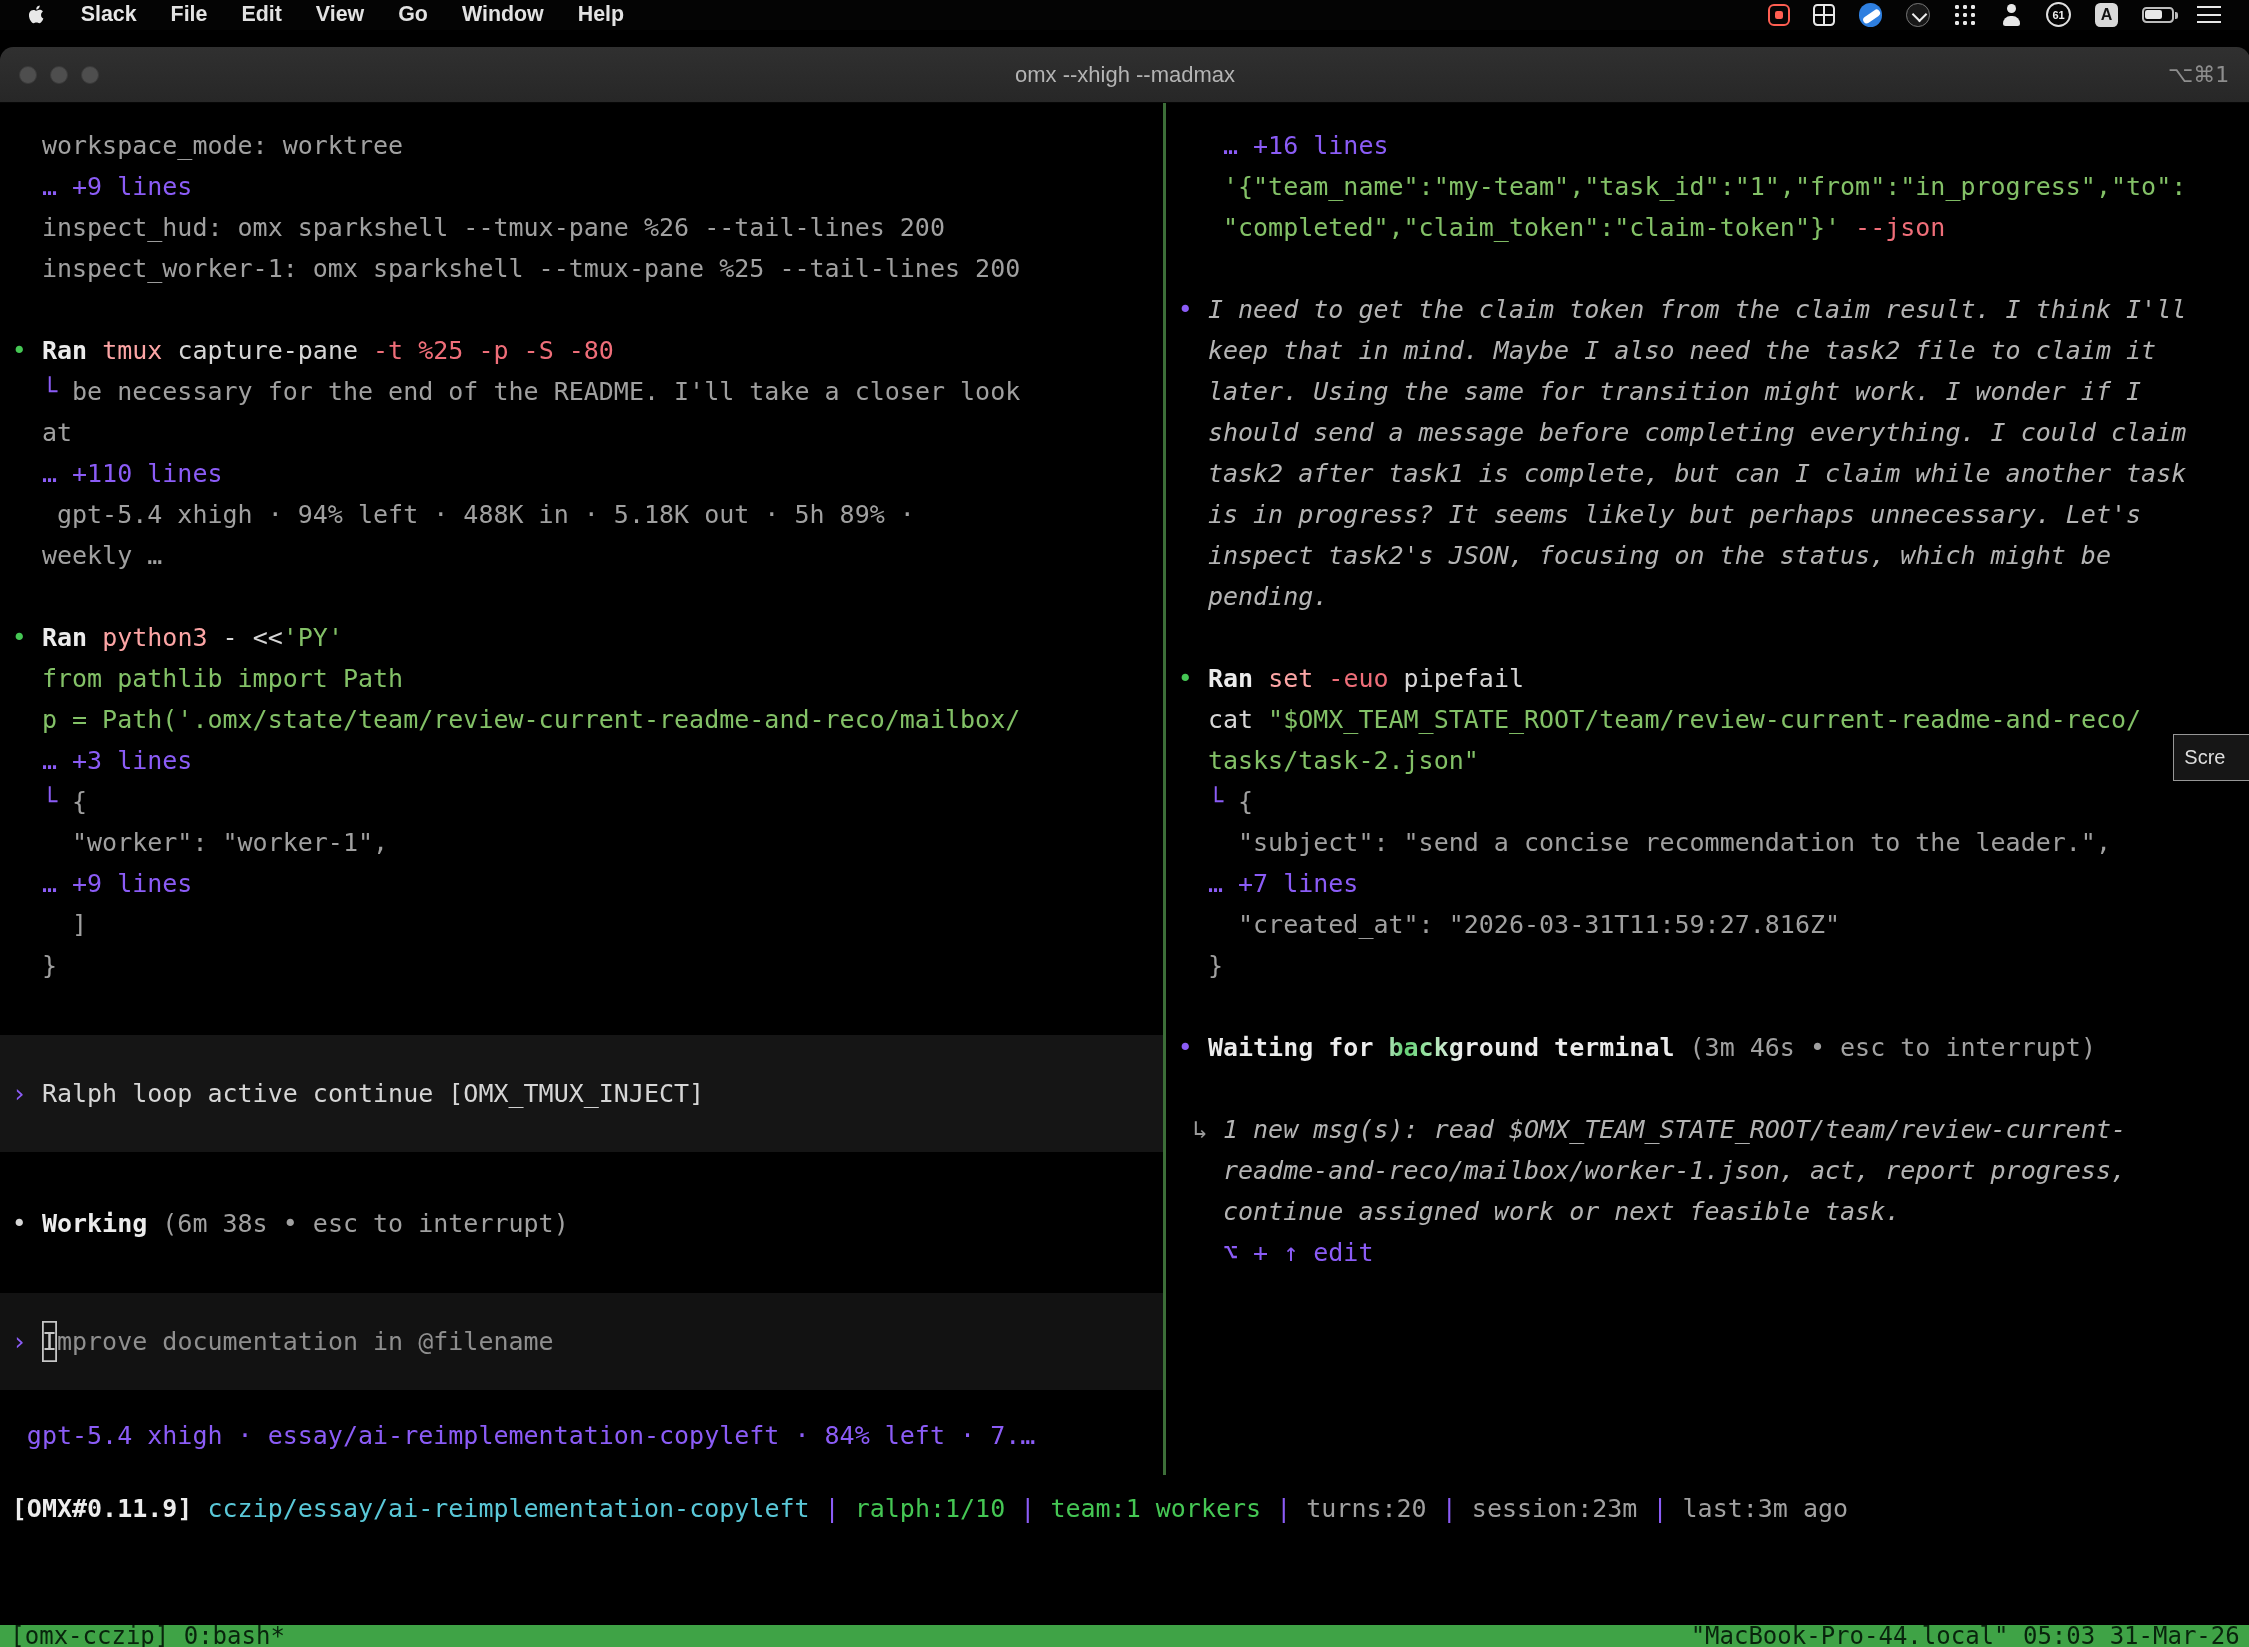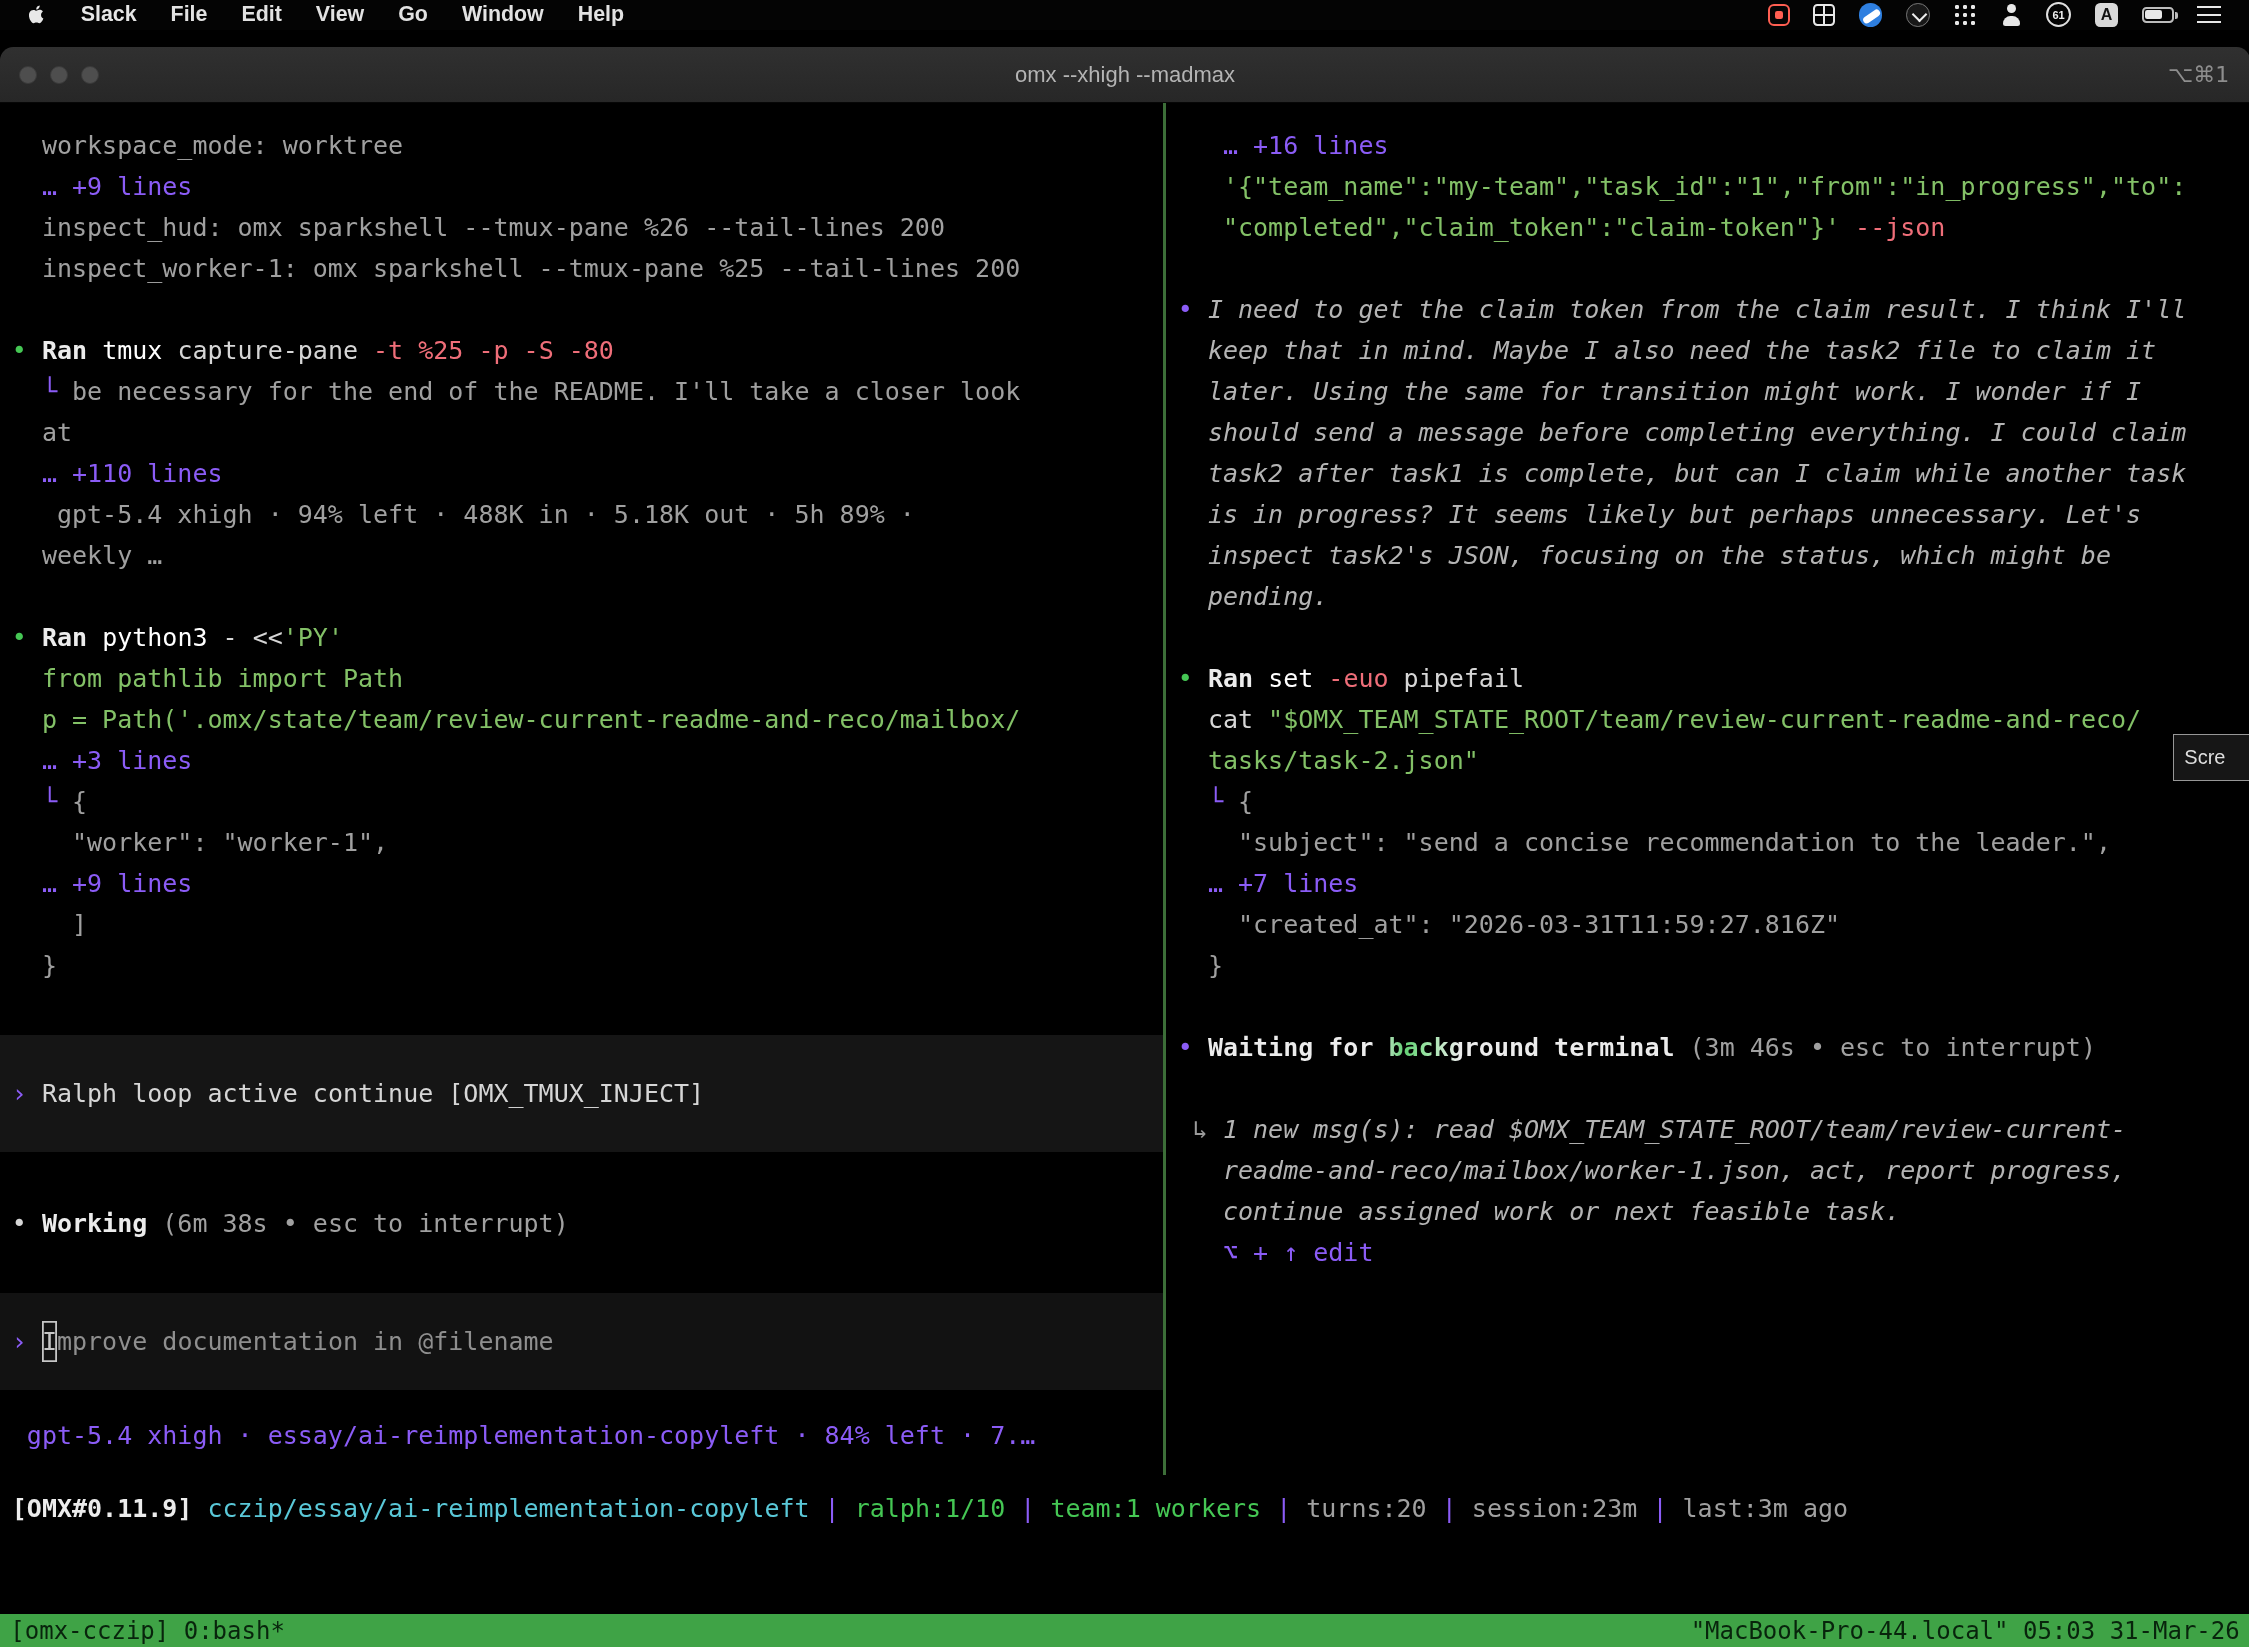--- a/index.html
+++ b/index.html
@@ -62,32 +62,32 @@
   .notice-band{position:absolute;left:0;top:932px;width:1163px;height:117px;background:#151515;
                display:flex;align-items:center;padding-left:11.8px;box-sizing:border-box;white-space:pre;}
   .working-line{position:absolute;left:11.8px;top:1100px;white-space:pre;}
   .composer{position:absolute;top:1190px;height:97px;background:#121212;display:flex;align-items:center;
             padding-left:11.8px;box-sizing:border-box;white-space:pre;}
   .composer.cl{left:0;width:1163px;}
   .statusline{position:absolute;top:1312px;white-space:pre;}
   .statusline.sl{left:11.8px;}
   .omx-line{position:absolute;left:11.8px;top:1385px;white-space:pre;}
 
-  .tmux-bar{position:absolute;left:0;right:0;bottom:0;height:34px;background:#3fa346;color:#08240c;
+  .tmux-bar{position:absolute;left:0;right:0;bottom:0;height:23px;background:#3fa346;color:#08240c;
             display:flex;justify-content:space-between;align-items:center;padding:0 10.3px;box-sizing:border-box;
             font-size:24px;line-height:31px;white-space:pre;}
 
   
   .c-fg{color:#d6d6d6}
   .c-out{color:#a0a0a0}
   .c-dim{color:#8b5cf6}
   .c-ph{color:#8f8f8f}
   .c-b{color:#ececec;font-weight:700}
   .c-grn{color:#45c754}
-  .c-blu{color:#ffffff}
+  .c-blu{color:#fca5a5}
   .c-red{color:#ef6e79}
   .c-str{color:#83c167}
   .c-cyn{color:#5ac8d8}
   .c-ita{color:#b4b4b4;font-style:italic}
   .c-itad{color:#9a9a9a;font-style:italic}
   .c-shim{font-weight:700;color:transparent;
           background:linear-gradient(90deg,#ececec 0%,#ececec 36%,#63cf74 42%,#8fe09a 46%,#ececec 54%,#ececec 100%);
           -webkit-background-clip:text;background-clip:text;}
   .c-cur{box-shadow:inset 0 0 0 1.8px #c6c6c6;color:#c6c6c6;}
 

